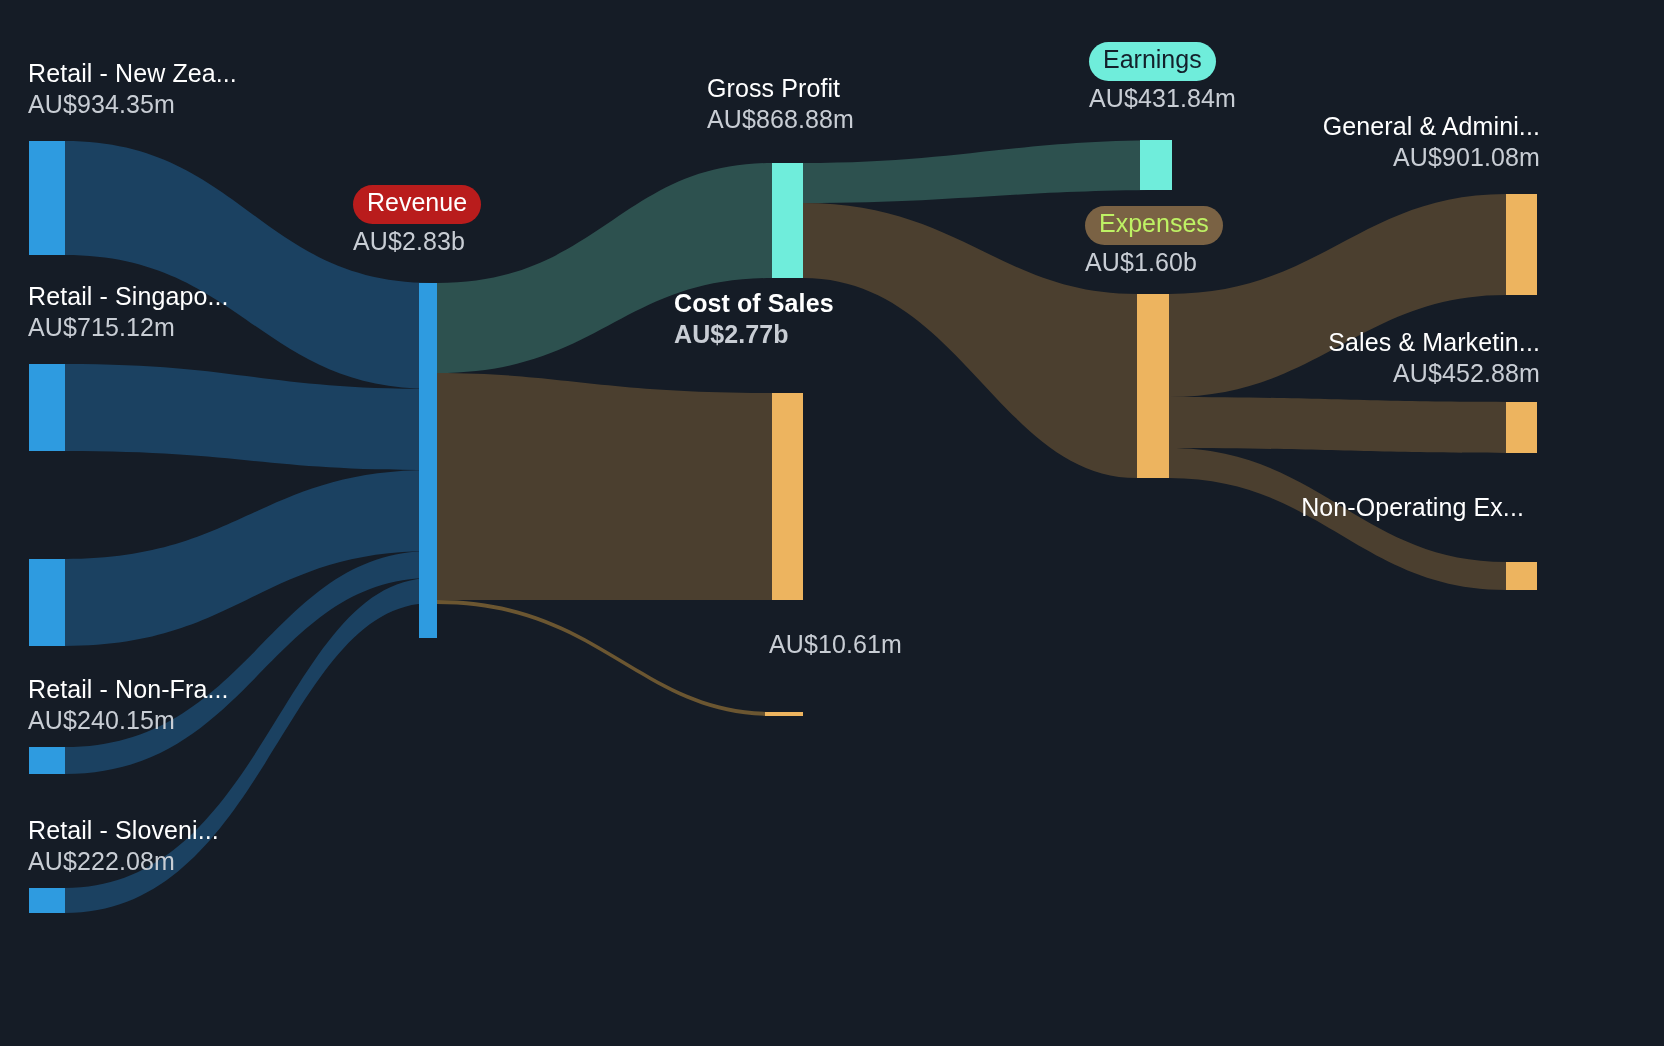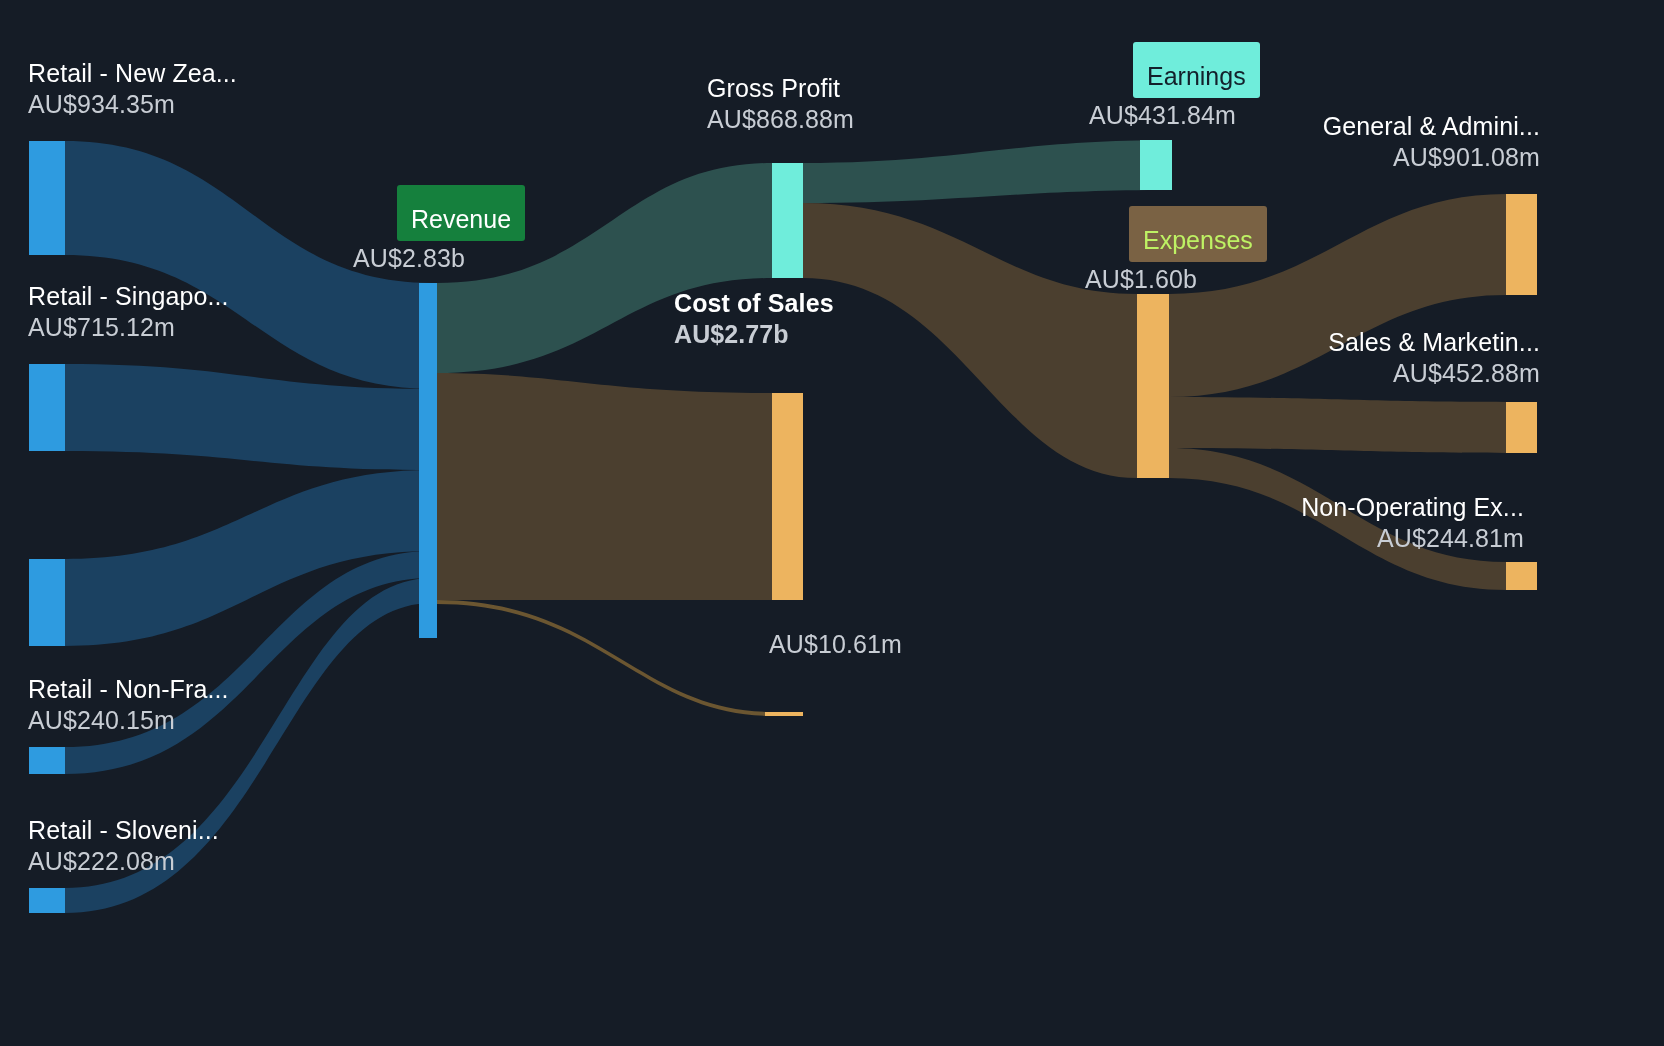--- a/index.html
+++ b/index.html
@@ -39,28 +39,27 @@
     font-size: 25px;
     color: #c8cdd4;
     line-height: 31px;
     letter-spacing: 0.1px;
   }
   .lbl.right {
     text-align: right;
   }
   .pill {
     display: inline-block;
-    border-radius: 3px;
-    padding: 20px 14px 7px 14px;
+    border-radius: 20px;
+    padding: 3px 14px 7px 14px;
     font-size: 25px;
     line-height: 29px;
-    margin-left: 44px;
   }
   .pill.revenue {
-    background: #15803d;
+    background: #b91c1c;
     color: #ffffff;
   }
   .pill.earnings {
     background: #6feddb;
     color: #13202b;
   }
   .pill.expenses {
     background: #7a6244;
     color: #bef264;
   }
@@ -173,16 +172,15 @@
     <span class="val">AU$901.08m</span>
   </div>
 
   <div class="lbl right" style="left:1100px; top:327px; width:440px;">
     <span class="name">Sales &amp; Marketin...</span>
     <span class="val">AU$452.88m</span>
   </div>
 
   <div class="lbl right" style="left:1084px; top:492px; width:440px;">
     <span class="name">Non-Operating Ex...</span>
-    <span class="val">AU$244.81m</span>
   </div>
 
 </div>
 
 </body></html>

